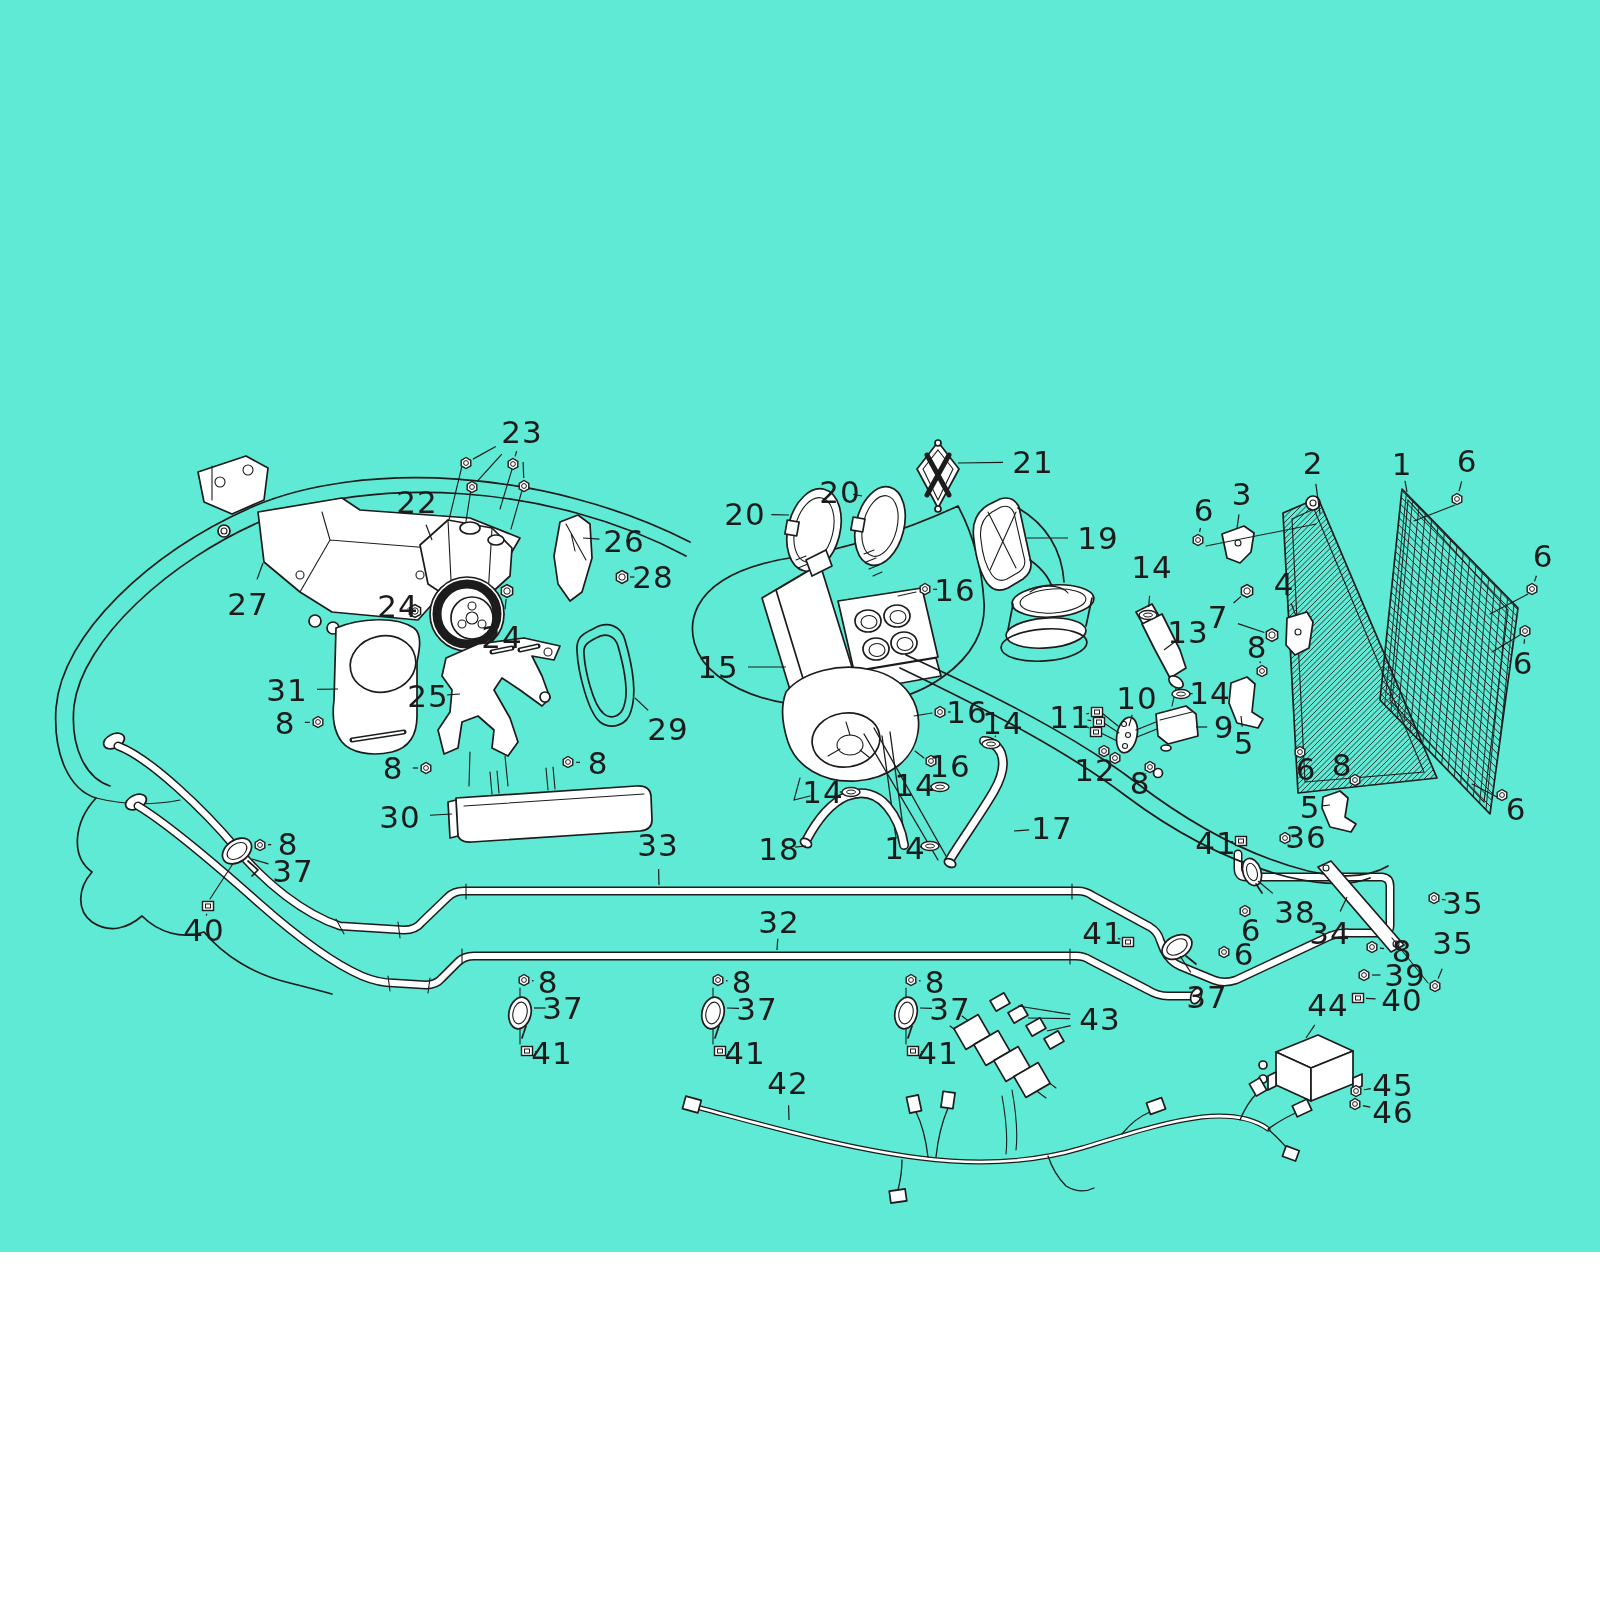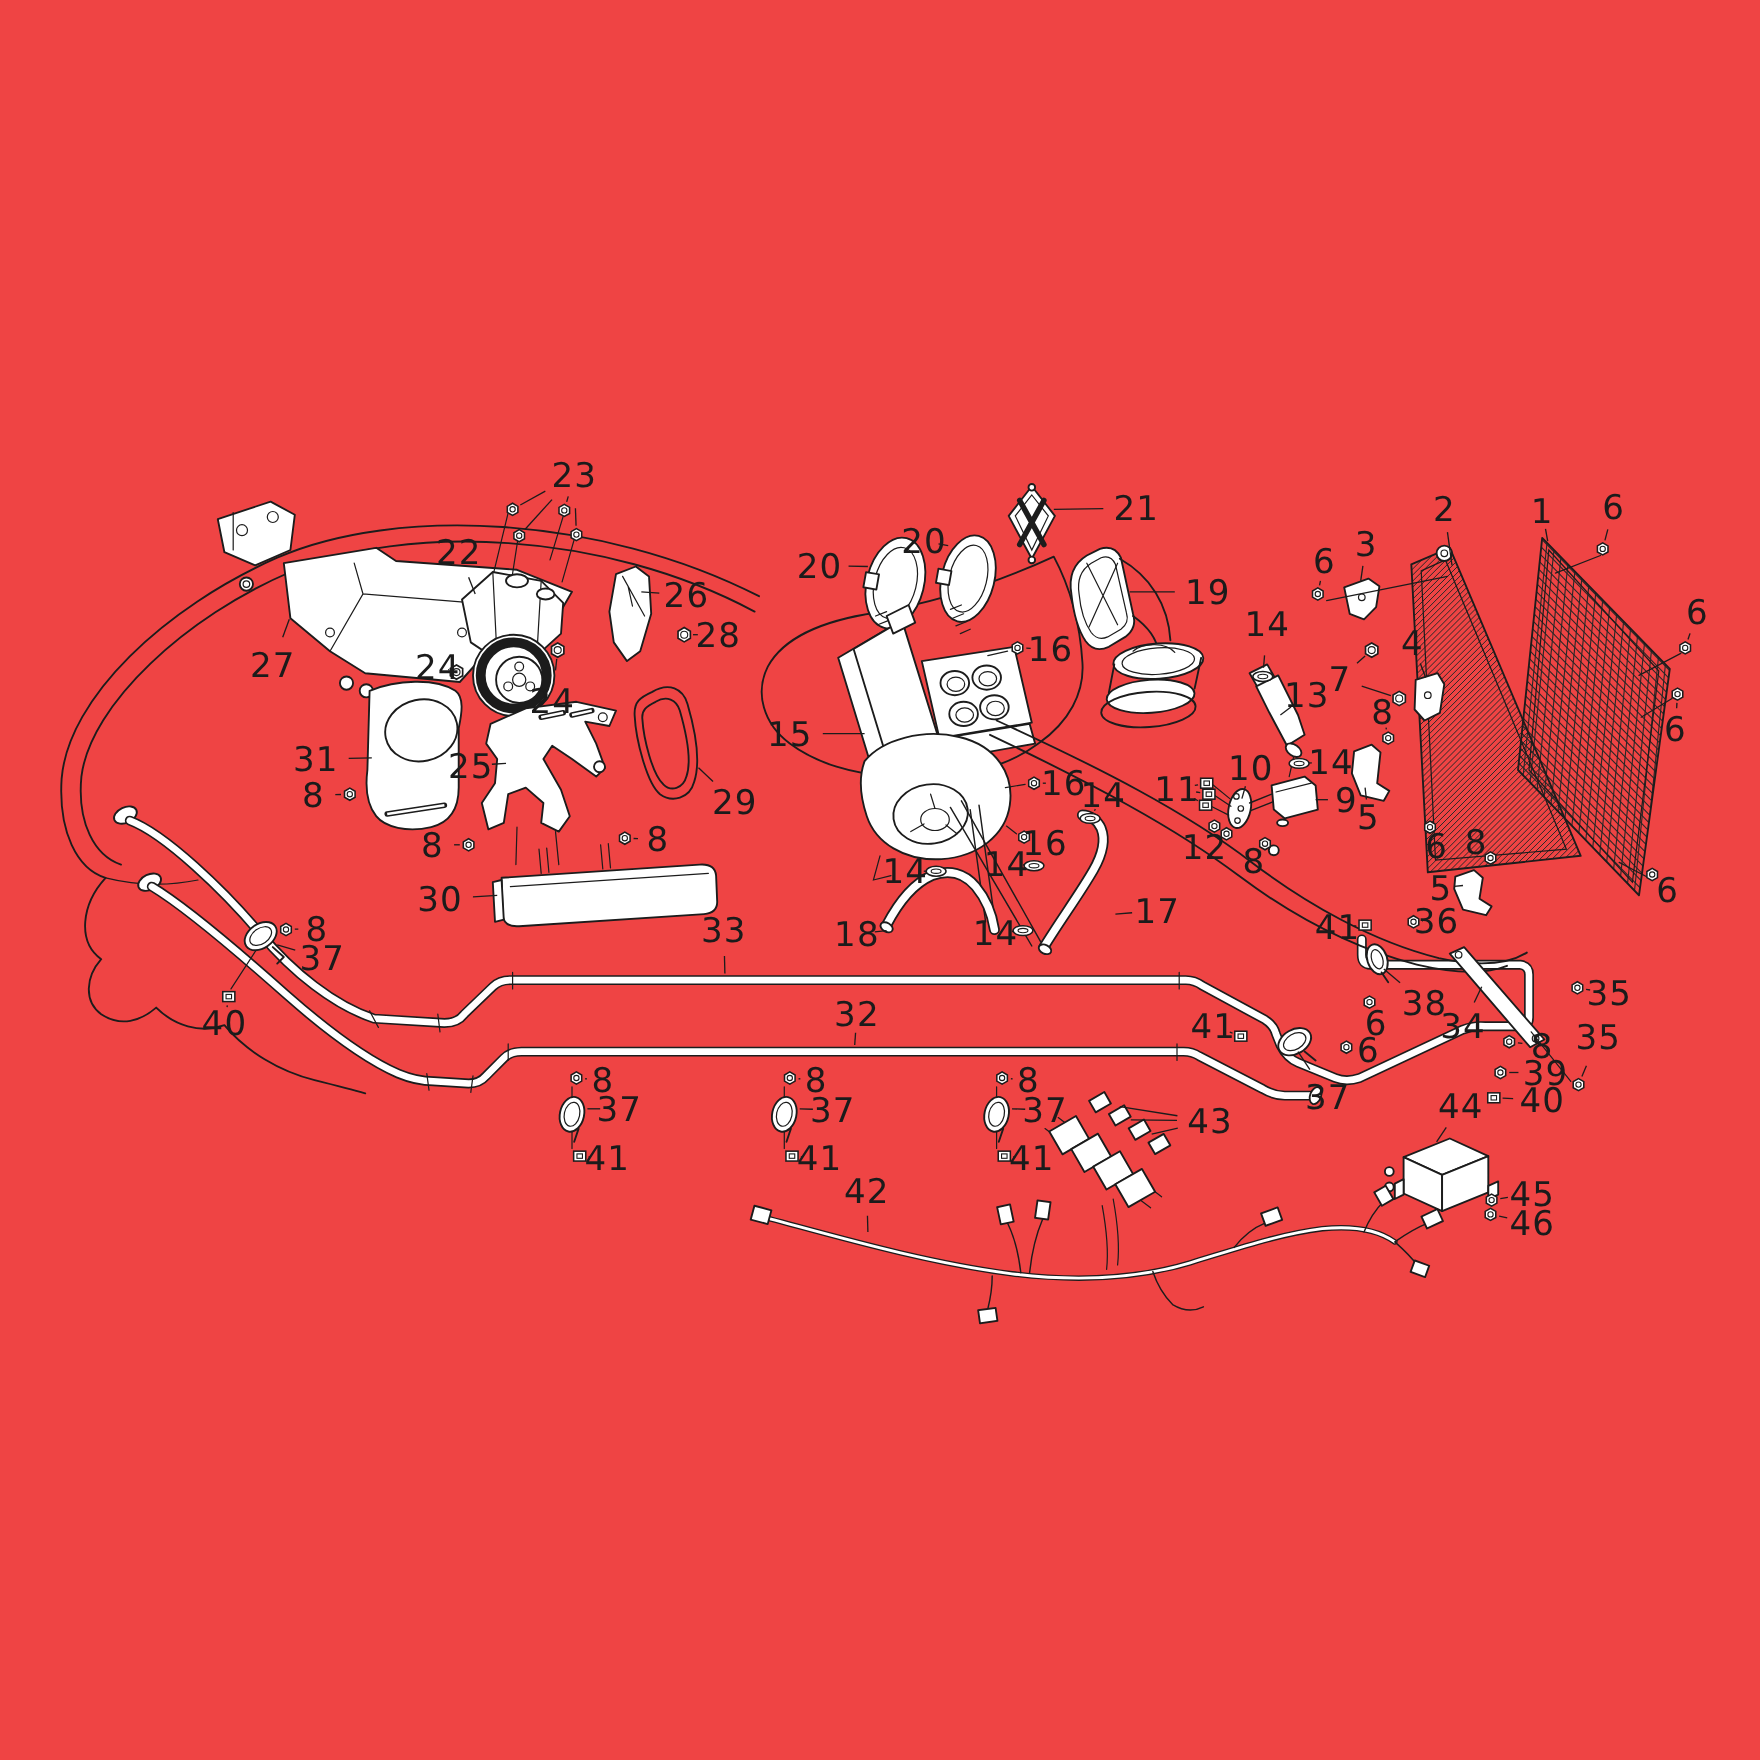--- a/index.html
+++ b/index.html
@@ -1,16 +1,16 @@
 <!DOCTYPE html>
 <html><head>
 <meta charset="utf-8">
 <style>
   html,body{margin:0;padding:0;background:#fff;}
-  .stage{width:1600px;height:1600px;background:#ef4444;position:relative;overflow:hidden;}
+  .stage{width:1600px;height:1252px;background:#5eead4;position:relative;overflow:hidden;}
   svg{display:block;}
   .ln{fill:none;stroke:#1c1c1c;stroke-width:1.7;stroke-linecap:round;stroke-linejoin:round;}
   .lnw{fill:#ffffff;stroke:#1c1c1c;stroke-width:1.7;stroke-linecap:round;stroke-linejoin:round;}
   .thin{fill:none;stroke:#1c1c1c;stroke-width:1.1;stroke-linecap:round;}
   .det{fill:none;stroke:#1c1c1c;stroke-width:1.3;stroke-linecap:round;}
   .thick{fill:none;stroke:#1c1c1c;stroke-width:5;stroke-linecap:round;}
   .tube-out{fill:none;stroke:#1c1c1c;stroke-width:9;stroke-linecap:round;stroke-linejoin:round;}
   .tube-in{fill:none;stroke:#ffffff;stroke-width:6;stroke-linecap:round;stroke-linejoin:round;}
   .htube-out{fill:none;stroke:#1c1c1c;stroke-width:10;stroke-linecap:round;}
   .htube-in{fill:none;stroke:#ffffff;stroke-width:6.8;stroke-linecap:round;}

